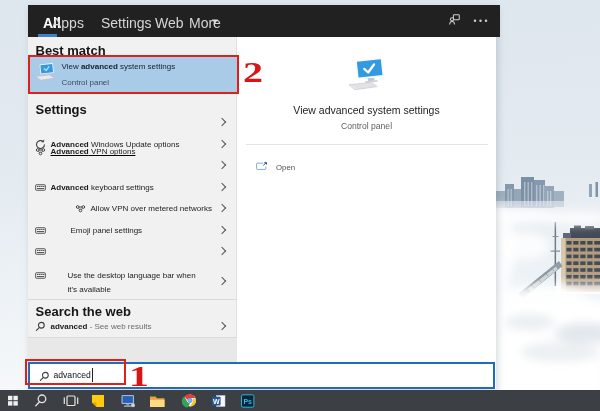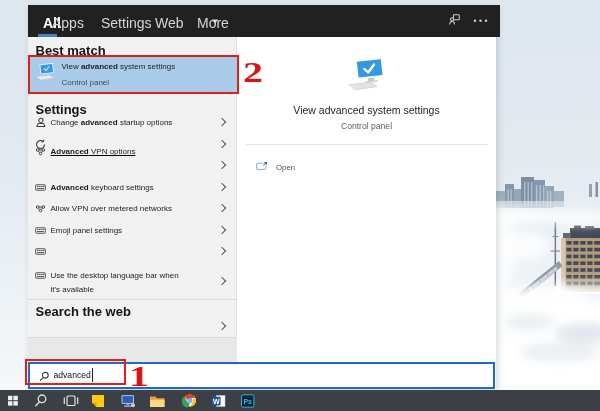--- a/index.html
+++ b/index.html
@@ -129,21 +129,21 @@
   </g>
 </svg>
 
 <div class="abs" id="win">
   <div class="abs" id="winshadow"></div>
   <div class="abs" id="topbar"></div>
   <span class="tab" style="left:15px;color:#fff;font-weight:bold;">All</span>
   <span class="tab" style="left:24px;">Apps</span>
   <span class="tab" style="left:73px;">Settings</span>
   <span class="tab" style="left:127px;">Web</span>
-  <span class="tab" style="left:169px;text-align:center;">More</span>
+  <span class="tab" style="left:161px;text-align:center;">More</span>
   <svg class="abs" style="left:183.5px;top:14px;" width="6" height="5">
       <polygon points="0,0.5 6,0.5 3,4.5" fill="#dcdcdc"></polygon>
     </svg>
   <div class="abs" id="tab-underline"></div>
 
   <svg class="abs" style="left:421px;top:9px;" width="11" height="11" viewBox="0 0 12 12">
     <g stroke="#cfcfcf" stroke-width="1.1" fill="none">
       <rect x="4.8" y="0.9" width="6.4" height="5.4" rx="0.8"></rect>
       <circle cx="3.4" cy="5.8" r="1.8"></circle>
       <path d="M0.7 11.4 C0.9 9.0 2.1 8.2 3.4 8.2 C4.7 8.2 5.9 9.0 6.1 11.4"></path>
@@ -170,40 +170,30 @@
         <rect x="10.3" y="10.8" width="3.4" height="1.5" fill="#c3cad0"></rect>
       </g>
     </svg>
     <span style="position:absolute;left:31.5px;top:5px;font-size:8px;color:#16202c;">View <b>advanced</b> system settings</span>
     <span style="position:absolute;left:31.5px;top:21.5px;font-size:8px;color:#3f4c59;">Control panel</span>
   </div>
   <span class="rednum" style="left:214.9px;top:51.6px;font-size:30.3px;transform:scaleX(1.32);transform-origin:left top;">2</span>
 
   <span class="label" style="left:7.5px;top:97px;">Settings</span>
 
-  <div class="row" style="top:107.2px;">
-    <span class="ic">
-        <svg width="11" height="11" viewBox="0 0 13 13">
-          <g stroke="#3d3d3d" stroke-width="1.2" fill="none">
-            <circle cx="7" cy="4" r="2.5"></circle>
-            <path d="M2.2 11.2 l1.5-3.4 h6.6 l1.5 3.4 z" stroke-linejoin="round"></path>
-          </g>
-        </svg>
-      </span>
-    <span class="tx">Change <b>advanced</b> startup options</span>
-  </div>
   <div class="row" style="top:128.7px;">
     <span class="ic">
         <svg width="11" height="11" viewBox="0 0 13 13">
           <g stroke="#3d3d3d" stroke-width="1.3" fill="none">
             <path d="M11.2 6.5 a4.7 4.7 0 1 1 -1.4 -3.3"></path>
             <path d="M10.4 0.9 l-0.4 2.6 -2.6 -0.4" stroke-width="1.1"></path>
           </g>
         </svg>
       </span>
+    <span class="tx"><b>Advanced</b> Windows Update options</span>
   </div>
   <div class="row" style="top:136px;text-decoration:underline;">
     <span class="ic">
         <svg width="12" height="11" viewBox="0 0 14 13">
           <g stroke="#3d3d3d" stroke-width="1.2" fill="none">
             <circle cx="3.4" cy="4.6" r="1.7"></circle>
             <circle cx="10.6" cy="4.6" r="1.7"></circle>
             <circle cx="7" cy="9" r="1.7"></circle>
             <path d="M5.1 4.6 h3.8 M4.5 6.2 l1.5 1.5 M9.5 6.2 l-1.5 1.5"></path>
           </g>
@@ -215,55 +205,55 @@
     <span class="ic">
         <svg width="12" height="11" viewBox="0 0 14 13">
           <g stroke="#3d3d3d" stroke-width="1.1" fill="none">
             <rect x="0.8" y="3" width="12.4" height="7" rx="1"></rect>
             <path d="M3 5.2 h1 M5.5 5.2 h1 M8 5.2 h1 M10.5 5.2 h1 M3 7.8 h8" stroke-linecap="round"></path>
           </g>
         </svg>
       </span>
     <span class="tx"><b>Advanced</b> keyboard settings</span>
   </div>
-  <div class="row" style="top:193.2px;">
+  <div class="row" style="top:193.2px;margin-left:40px;">
     <span class="ic">
         <svg width="12" height="11" viewBox="0 0 14 13">
           <g stroke="#3d3d3d" stroke-width="1.2" fill="none">
             <circle cx="3.4" cy="4.6" r="1.7"></circle>
             <circle cx="10.6" cy="4.6" r="1.7"></circle>
             <circle cx="7" cy="9" r="1.7"></circle>
             <path d="M5.1 4.6 h3.8 M4.5 6.2 l1.5 1.5 M9.5 6.2 l-1.5 1.5"></path>
           </g>
         </svg>
       </span>
     <span class="tx">Allow VPN over metered networks</span>
   </div>
-  <div class="row" style="top:214.7px;">
+  <div class="row" style="top:214.7px;gap:20px;">
     <span class="ic">
         <svg width="12" height="11" viewBox="0 0 14 13">
           <g stroke="#3d3d3d" stroke-width="1.1" fill="none">
             <rect x="0.8" y="3" width="12.4" height="7" rx="1"></rect>
             <path d="M3 5.2 h1 M5.5 5.2 h1 M8 5.2 h1 M10.5 5.2 h1 M3 7.8 h8" stroke-linecap="round"></path>
           </g>
         </svg>
       </span>
     <span class="tx">Emoji panel settings</span>
   </div>
   <div class="row" style="top:236.2px;">
     <span class="ic">
         <svg width="12" height="11" viewBox="0 0 14 13">
           <g stroke="#3d3d3d" stroke-width="1.1" fill="none">
             <rect x="0.8" y="3" width="12.4" height="7" rx="1"></rect>
             <path d="M3 5.2 h1 M5.5 5.2 h1 M8 5.2 h1 M10.5 5.2 h1 M3 7.8 h8" stroke-linecap="round"></path>
           </g>
         </svg>
       </span>
   </div>
-  <div class="row" style="top:259px;height:32px;align-items:flex-start;padding-top:5px;box-sizing:border-box;">
+  <div class="row" style="top:259px;height:32px;align-items:flex-start;padding-top:5px;box-sizing:border-box;gap:17px;">
     <span class="ic">
         <svg width="12" height="11" viewBox="0 0 14 13">
           <g stroke="#3d3d3d" stroke-width="1.1" fill="none">
             <rect x="0.8" y="3" width="12.4" height="7" rx="1"></rect>
             <path d="M3 5.2 h1 M5.5 5.2 h1 M8 5.2 h1 M10.5 5.2 h1 M3 7.8 h8" stroke-linecap="round"></path>
           </g>
         </svg>
       </span>
     <span class="tx" style="white-space:normal;line-height:13.5px;width:131px;">Use the desktop language bar when it's available</span>
   </div>
@@ -271,20 +261,31 @@
   <span class="chev" style="top:135.5px;"></span>
   <span class="chev" style="top:157px;"></span>
   <span class="chev" style="top:178.5px;"></span>
   <span class="chev" style="top:200px;"></span>
   <span class="chev" style="top:221.5px;"></span>
   <span class="chev" style="top:243px;"></span>
   <span class="chev" style="top:272.5px;"></span>
 
   <div class="divh" style="top:293.5px;"></div>
   <span class="label" style="left:7.5px;top:298.5px;">Search the web</span>
+  <div class="row" style="top:310.7px;">
+    <span class="ic">
+        <svg width="11" height="11" viewBox="0 0 13 13">
+          <g stroke="#3d3d3d" stroke-width="1.3" fill="none">
+            <circle cx="7.5" cy="5" r="3.4"></circle>
+            <path d="M5 7.8 L1.6 11.2" stroke-linecap="round"></path>
+          </g>
+        </svg>
+      </span>
+    <span class="tx"><b>advanced</b><span class="gray"> - See web results</span></span>
+  </div>
   <span class="chev" style="top:317.5px;"></span>
   <div class="divh" style="top:332px;"></div>
   <div class="abs" style="left:0;top:332.5px;width:208.5px;height:24.5px;background:#e8e8e8;"></div>
   <span class="label" style="left:7.5px;top:336.5px;margin-top:22px;">Apps (1)</span>
 
   <div class="abs" id="searchbar">
     <svg style="position:absolute;left:8.5px;top:6.5px;" width="11" height="11" viewBox="0 0 13 13">
         <g stroke="#3f3f3f" stroke-width="1.3" fill="none">
           <circle cx="7.5" cy="5" r="3.4"></circle>
           <path d="M5 7.8 L1.6 11.2" stroke-linecap="round"></path>

